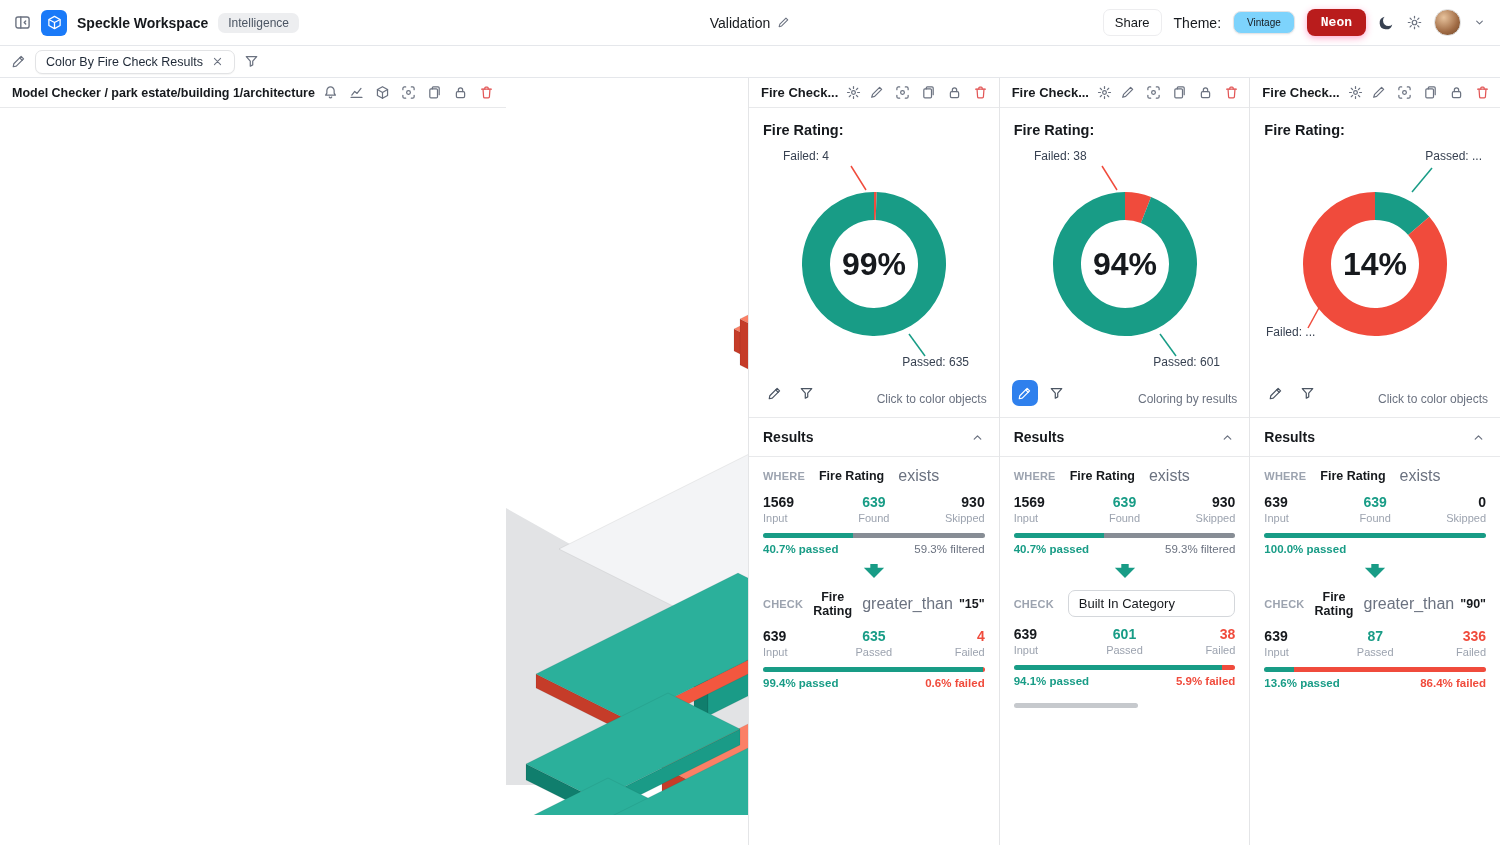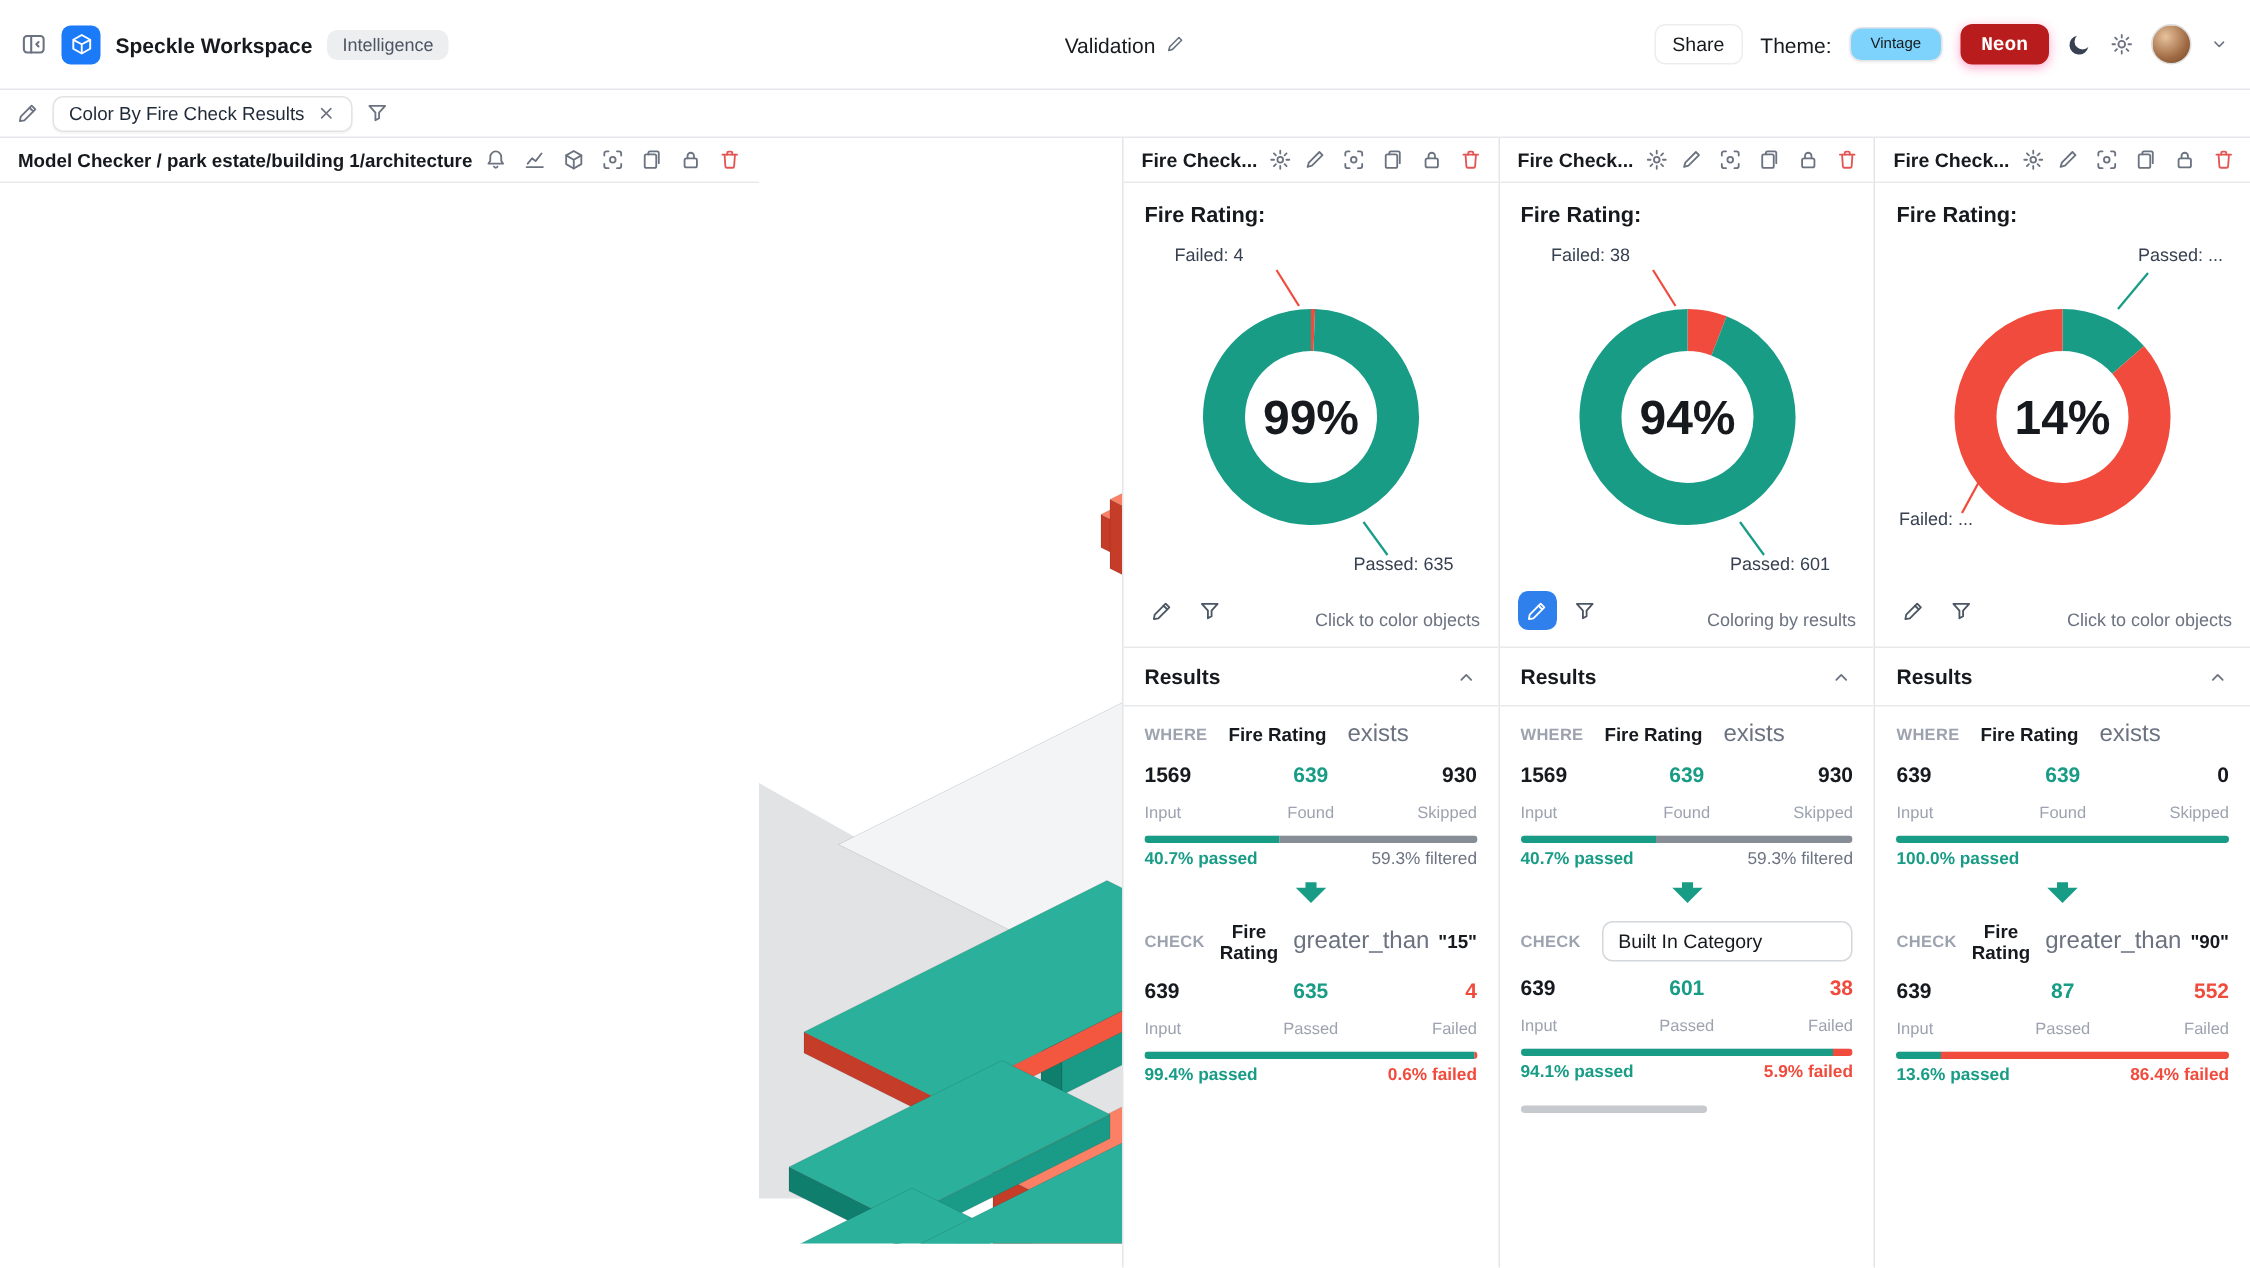--- a/index.html
+++ b/index.html
@@ -1,20 +1,20 @@
 <!DOCTYPE html>
 <html><head>
 <meta charset="utf-8">
 <style>
   *{margin:0;padding:0;box-sizing:border-box}
   html,body{width:1500px;height:845px}
   body{font-family:"Liberation Sans",sans-serif;color:#1F2937;background:#fff;overflow:hidden;font-size:13px}
   svg{display:block}
   
-  .topbar{height:60px;display:flex;align-items:center;gap:10px;padding:0 14px;border-bottom:1px solid #E5E7EB;position:relative;background:#fff}
+  .topbar{height:46px;display:flex;align-items:center;gap:10px;padding:0 14px;border-bottom:1px solid #E5E7EB;position:relative;background:#fff}
   .icon-sm{display:inline-flex;color:#6B7280}
   .icon-sm svg{width:15px;height:15px}
   .icon-md svg{width:17px;height:17px}
   .icon-xs svg{width:13px;height:13px}
   .danger{color:#E25555}
   .logo{width:26px;height:26px;border-radius:6px;background:#1A7AF8;display:flex;align-items:center;justify-content:center;flex:none}
   .logo svg{width:17px;height:17px}
   .app-title{font-size:14px;font-weight:700;color:#16191D}
   .badge{background:#EDEEF0;color:#4B5563;font-size:12px;padding:3px 10px;border-radius:7px}
   .topbar-center{position:absolute;left:50%;transform:translateX(-50%);display:flex;align-items:center;gap:7px;font-size:14px;color:#16191D}
@@ -55,21 +55,21 @@
   .field{font-weight:700;color:#16191D;font-size:12.5px}
   .field.wrap{max-width:48px;text-align:center;line-height:1.15}
   .op{color:#6B7280;font-size:16px}
   .val{font-weight:700;font-size:12.5px;color:#16191D}
   .select-box{flex:1;border:1px solid #D4D7DB;border-radius:7px;padding:5px 10px;font-size:13px;color:#16191D;background:#fff;cursor:pointer}
   .stats{display:flex;justify-content:space-between;padding:9px 0 0}
   .stat{flex:1}
   .ta-l{text-align:left}.ta-c{text-align:center}.ta-r{text-align:right}
   .stat-v{font-size:14px;font-weight:700;color:#16191D}
   .v-teal{color:#189C86}.v-red{color:#F04B3C}
-  .stat-l{font-size:11px;color:#9CA3AF;margin-top:12px}
+  .stat-l{font-size:11px;color:#9CA3AF;margin-top:2px}
   .bar{height:5px;border-radius:3px;overflow:hidden;display:flex;margin-top:9px;background:#EDEEF0}
   .bar>div{height:100%}
   .caps{display:flex;justify-content:space-between;padding-top:5px;font-size:11.5px;font-weight:600}
   .cap-teal{color:#189C86}.cap-gray{color:#6B7280;font-weight:400}.cap-red{color:#F04B3C}
   .arrow-row{display:flex;justify-content:center;padding:9px 0 1px}
   .h-scrollbar{margin:16px 14px 0;height:5px}
   .h-scrollbar .thumb{width:56%;height:5px;border-radius:3px;background:#C6C9CD}
 </style>
 </head>
 <body>
@@ -719,21 +719,21 @@
         <div class="stats">
           <div class="stat ta-l">
               <div class="stat-v">639</div>
               <div class="stat-l">Input</div>
             </div>
           <div class="stat ta-c">
               <div class="stat-v v-teal">87</div>
               <div class="stat-l">Passed</div>
             </div>
           <div class="stat ta-r">
-              <div class="stat-v v-red">552</div>
+              <div class="stat-v v-red">336</div>
               <div class="stat-l">Failed</div>
             </div>
         </div>
         <div class="bar">
             <div style="width: 13.6%; background: rgb(24, 156, 134);"></div>
             <div style="width: 86.4%; background: rgb(240, 75, 60);"></div>
           </div>
         <div class="caps">
           <span class="cap-teal">13.6% passed</span>
           <span class="cap-red">86.4% failed</span>

